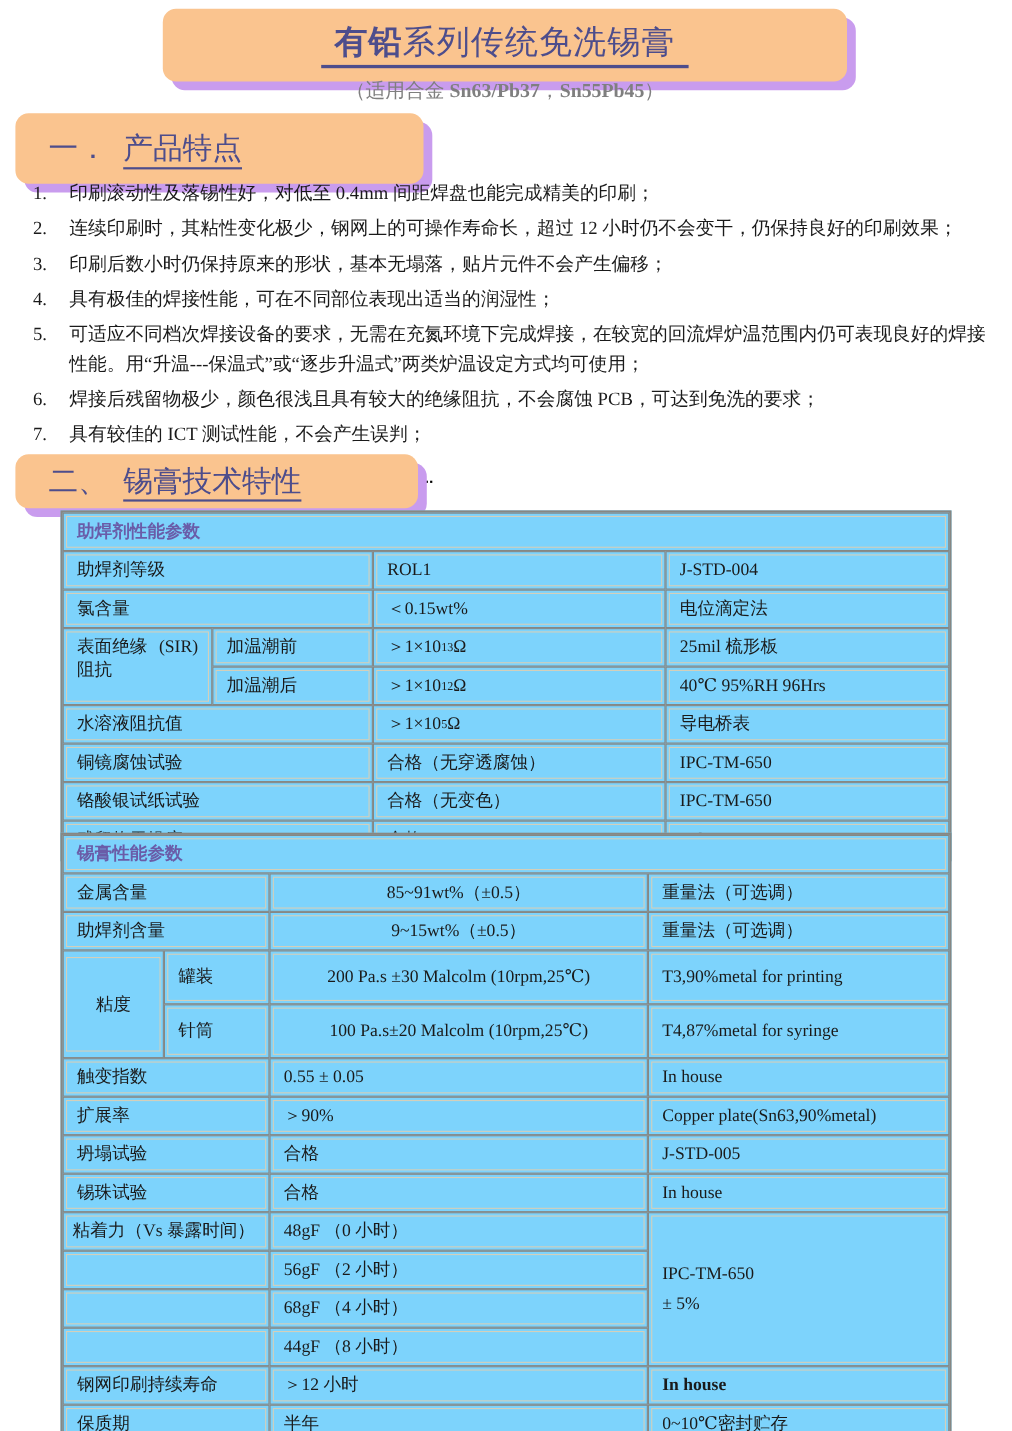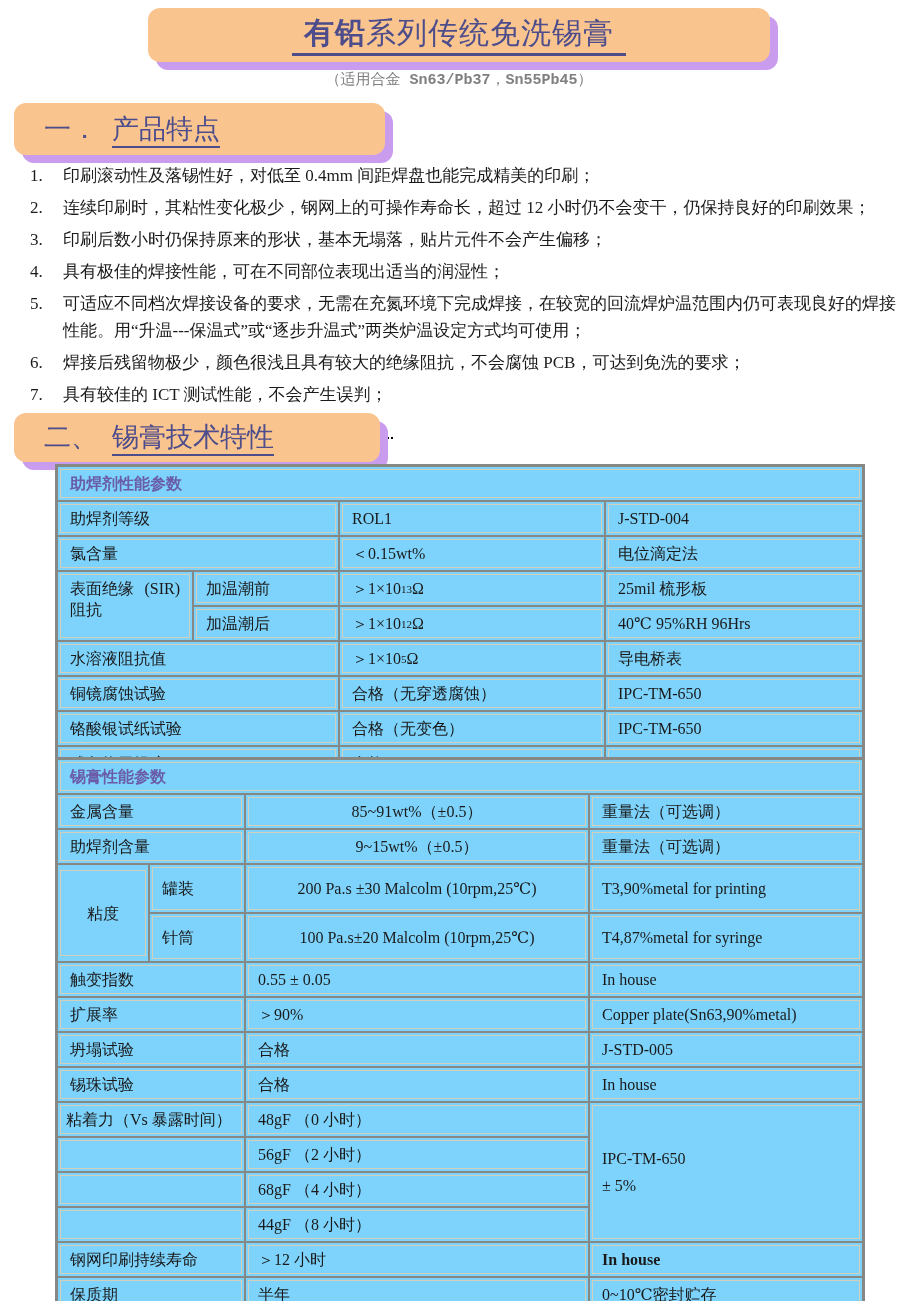--- a/index.html
+++ b/index.html
@@ -10,30 +10,30 @@
     --grid:#878783;
     --inner-border:#D4CFBA;
     --subtitle:#7F7F7F;
   }
   *{box-sizing:border-box;margin:0;padding:0;}
   body{margin:0;background:#fff;font-family:"Liberation Serif","DejaVu Serif",serif;}
   .page{position:relative;width:920px;height:1301px;background:#ffffff;overflow:hidden;}
 
   .banner{position:absolute;background:var(--banner-bg);border-radius:12px;
           box-shadow:8px 8px 0 var(--banner-shadow);display:flex;align-items:center;}
-  .title-banner{left:148px;top:8px;width:622px;height:54px;justify-content:center;}
+  .title-banner{left:148px;top:8px;width:622px;height:66px;justify-content:center;}
   .title-text{color:var(--heading);font-size:30px;letter-spacing:1px;
               border-bottom:3px solid currentColor;padding:0 12px 2px 12px;line-height:1.2;}
   .title-text b{font-weight:bold;}
 
   .subtitle{position:absolute;left:148px;top:70px;width:622px;text-align:center;
-            color:var(--subtitle);font-size:15px;font-family:Liberation Mono, monospace;}
+            color:var(--subtitle);font-size:18px;}
   .subtitle b{font-weight:bold;}
 
-  .sec1-banner{left:14px;top:103px;width:371px;height:52px;}
+  .sec1-banner{left:14px;top:103px;width:371px;height:64px;}
   .sec2-banner{left:14px;top:413px;width:366px;height:49px;}
   .sec-text{color:var(--heading);font-size:27px;padding-left:30px;line-height:1.2;white-space:nowrap;}
   .sec-underline{border-bottom:2px solid currentColor;padding-bottom:2px;}
   .sec-prefix{margin-right:14px;}
 
   .features{position:absolute;left:30px;top:162px;width:882px;font-size:17px;color:#1a1a1a;}
   .feature{display:flex;margin-bottom:5px;line-height:27px;}
   .fnum{width:33px;flex:none;}
   .ftext{flex:1;}
   .feature.bold-dotted .fnum{font-weight:bold;}

